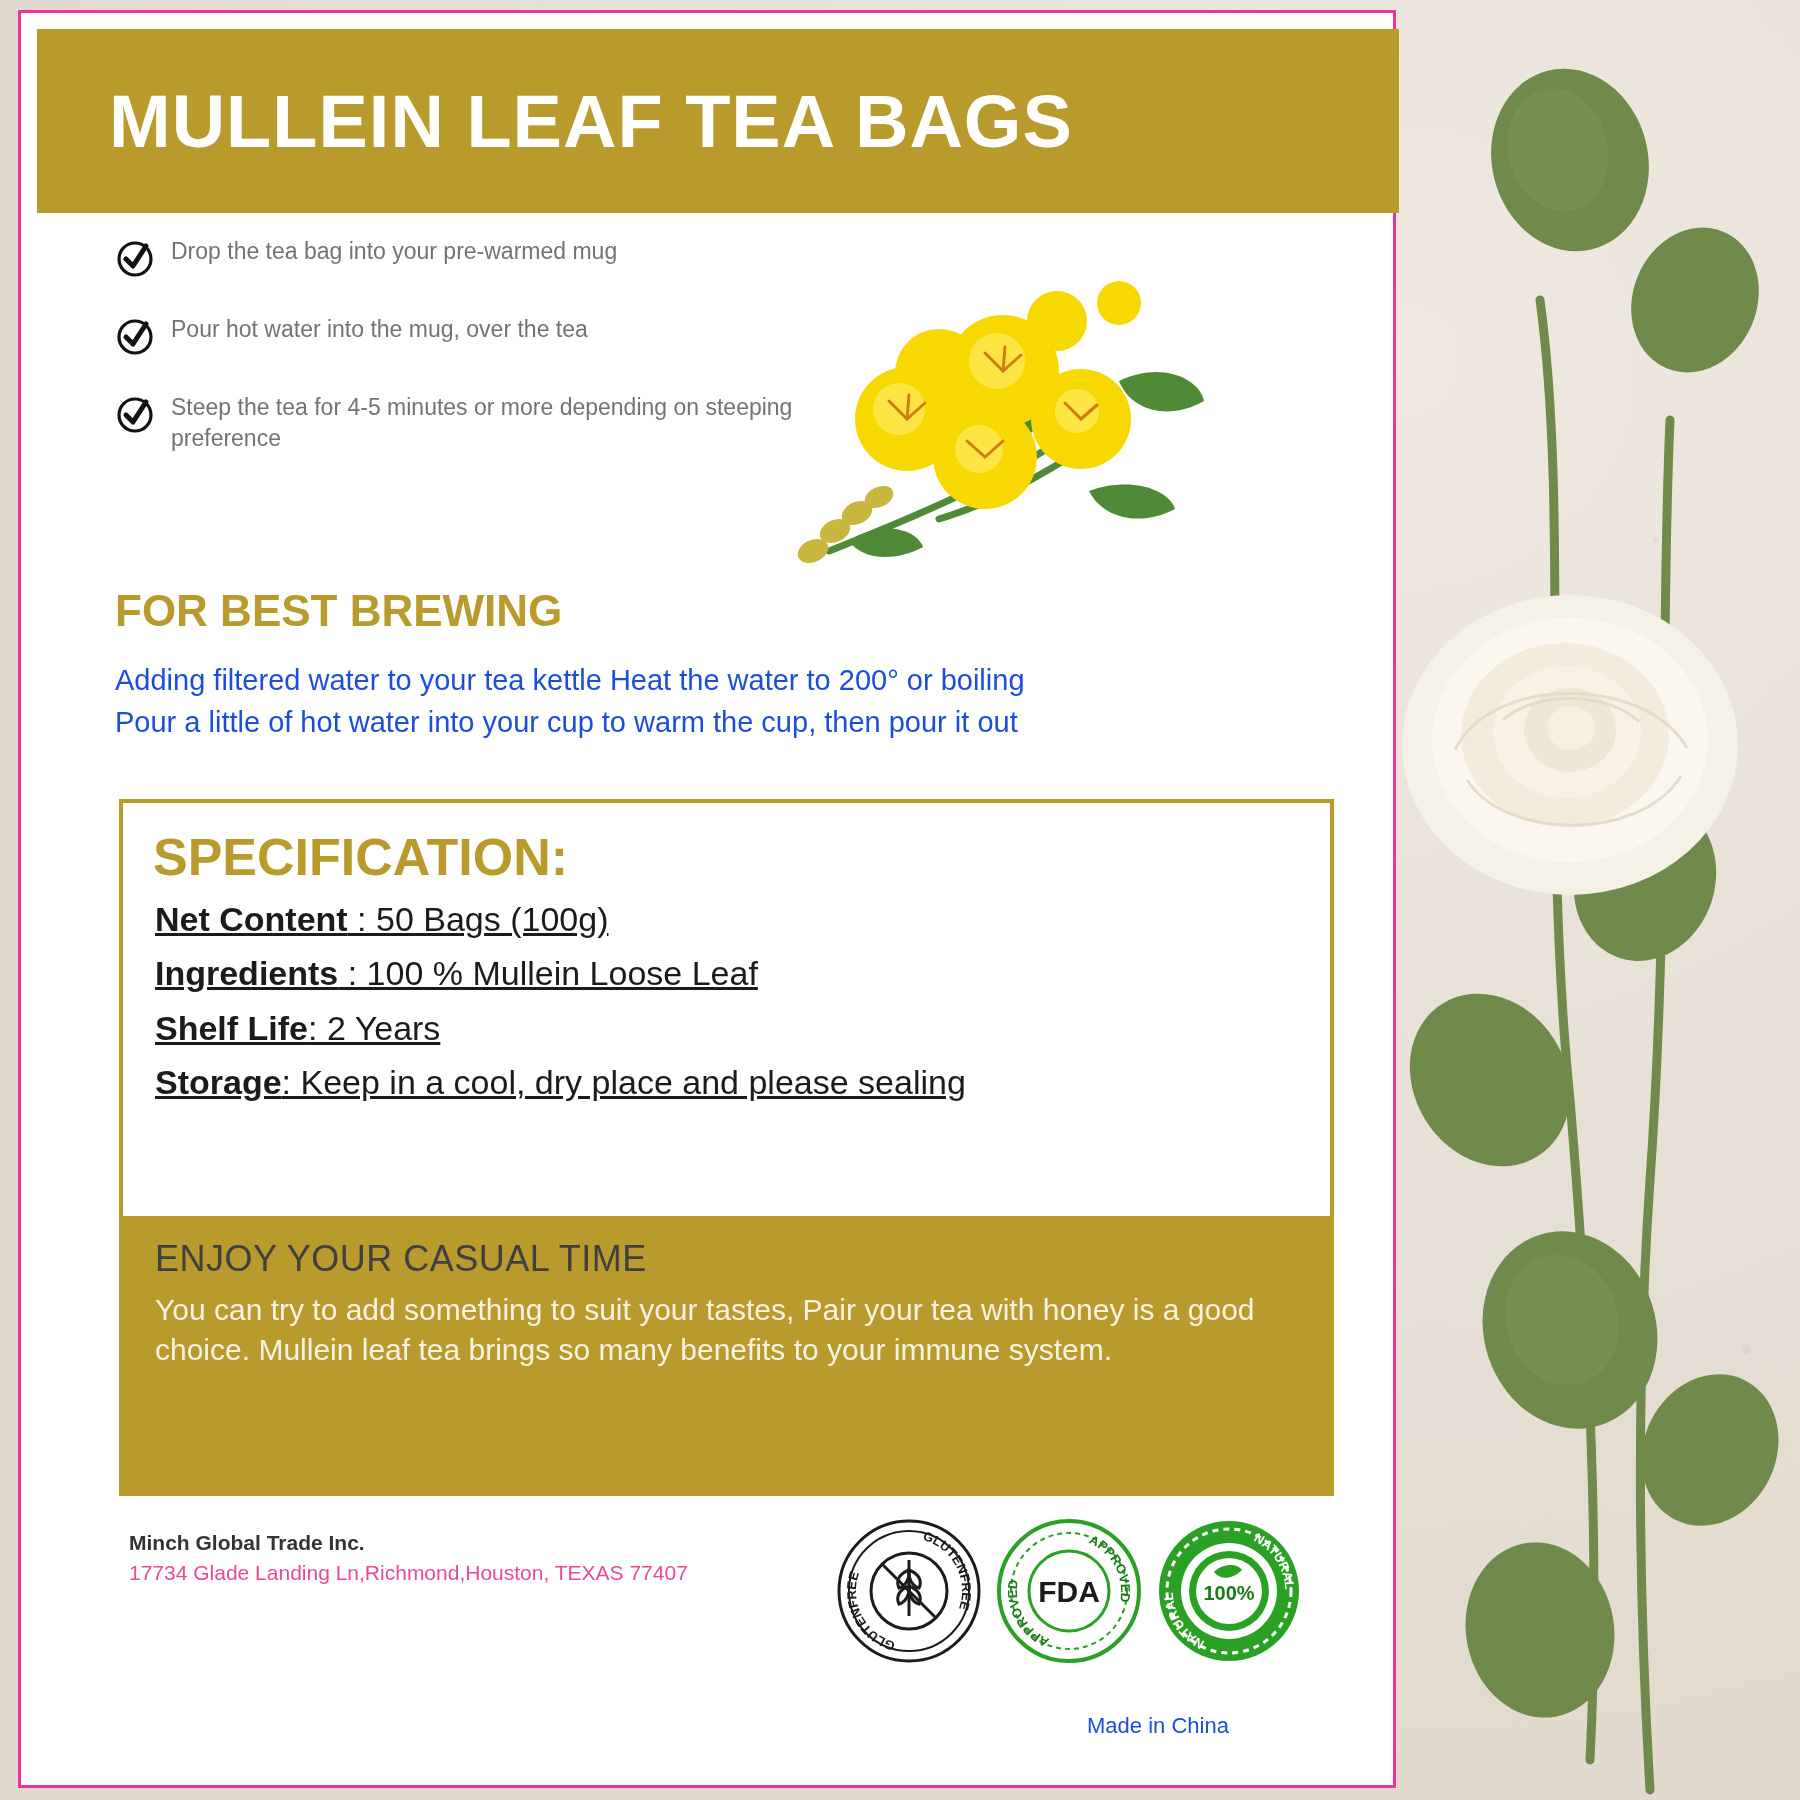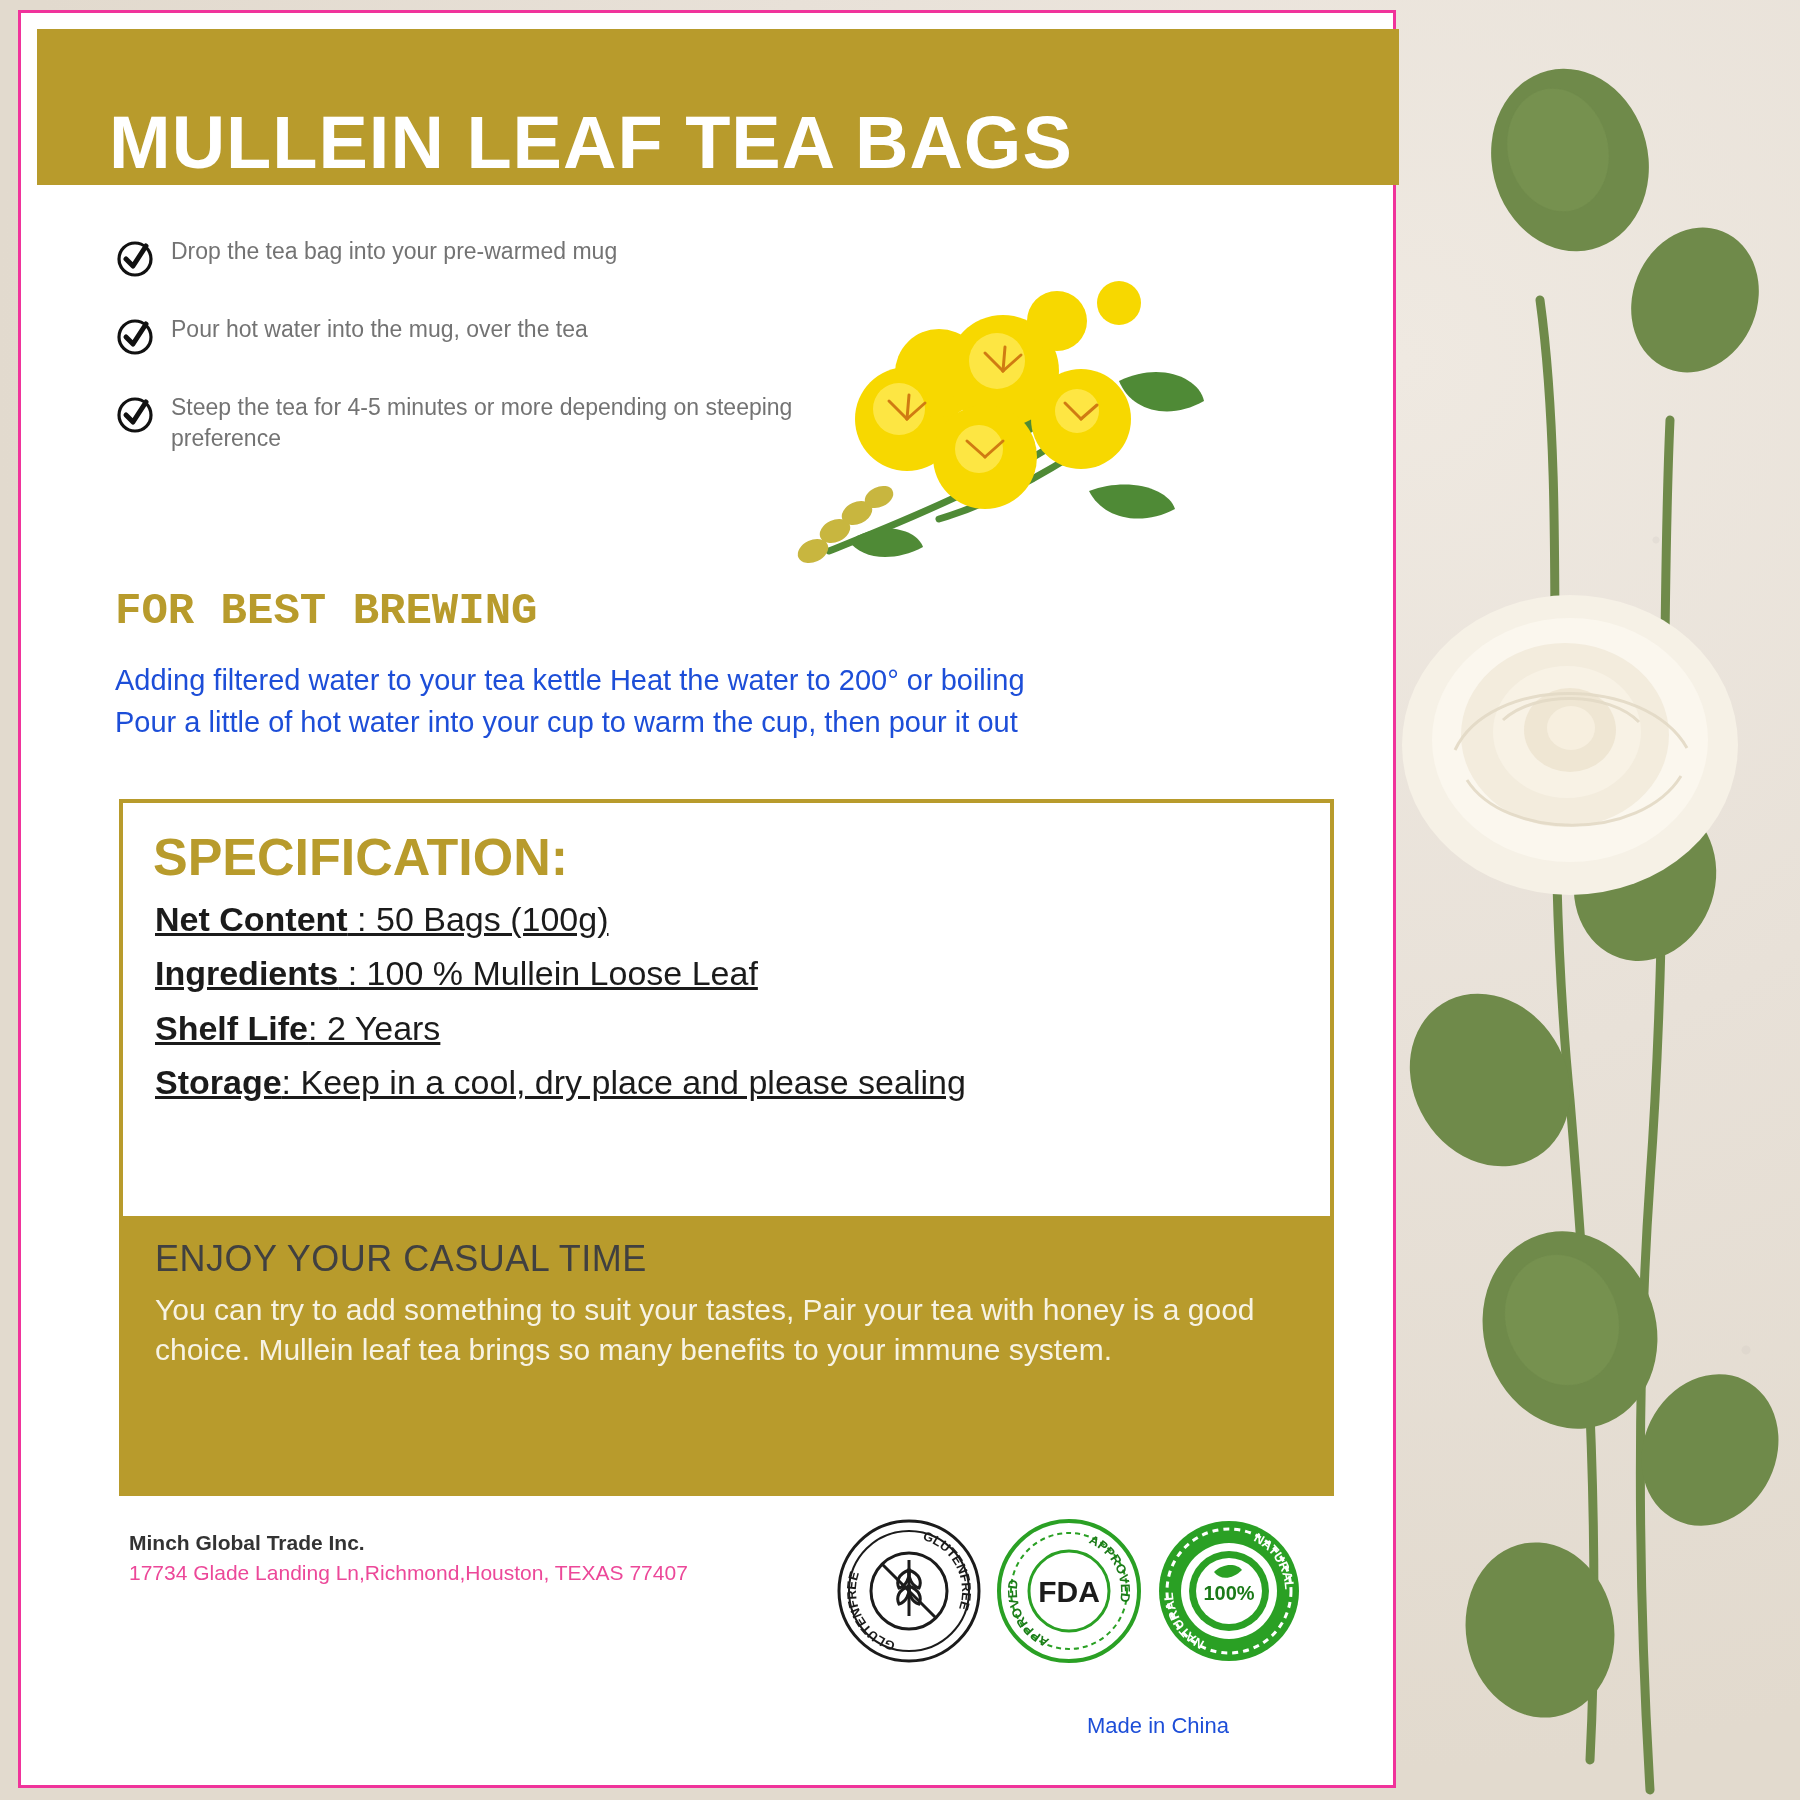--- a/index.html
+++ b/index.html
@@ -80,25 +80,25 @@
     background: #ffffff;
     box-sizing: border-box;
   }
 
   
   .header-band {
     position: absolute;
     left: 8px;
     top: 8px;
     width: 1362px;
-    height: 156px;
+    height: 184px;
     background: #b89b2c;
     box-sizing: border-box;
     display: flex;
-    align-items: flex-end;
+    align-items: center;
   }
   .header-title {
     color: #ffffff;
     font-size: 74px;
     font-weight: bold;
     letter-spacing: 1px;
     margin-left: 72px;
     white-space: nowrap;
     font-family: "Liberation Sans", sans-serif;
   }
@@ -139,21 +139,21 @@
     pointer-events: none;
   }
 
   .best-brewing-title {
     position: absolute;
     left: 86px;
     top: 565px;
     font-size: 44px;
     font-weight: bold;
     color: #b89b2c;
-    font-family: Liberation Mono, monospace;
+    font-family: Liberation Sans, sans-serif;
   }
   .best-brewing-body {
     position: absolute;
     left: 86px;
     top: 638px;
     width: 1230px;
     font-size: 29px;
     line-height: 1.45;
     color: #1d4ed8;
     font-family: "Liberation Sans", sans-serif;

